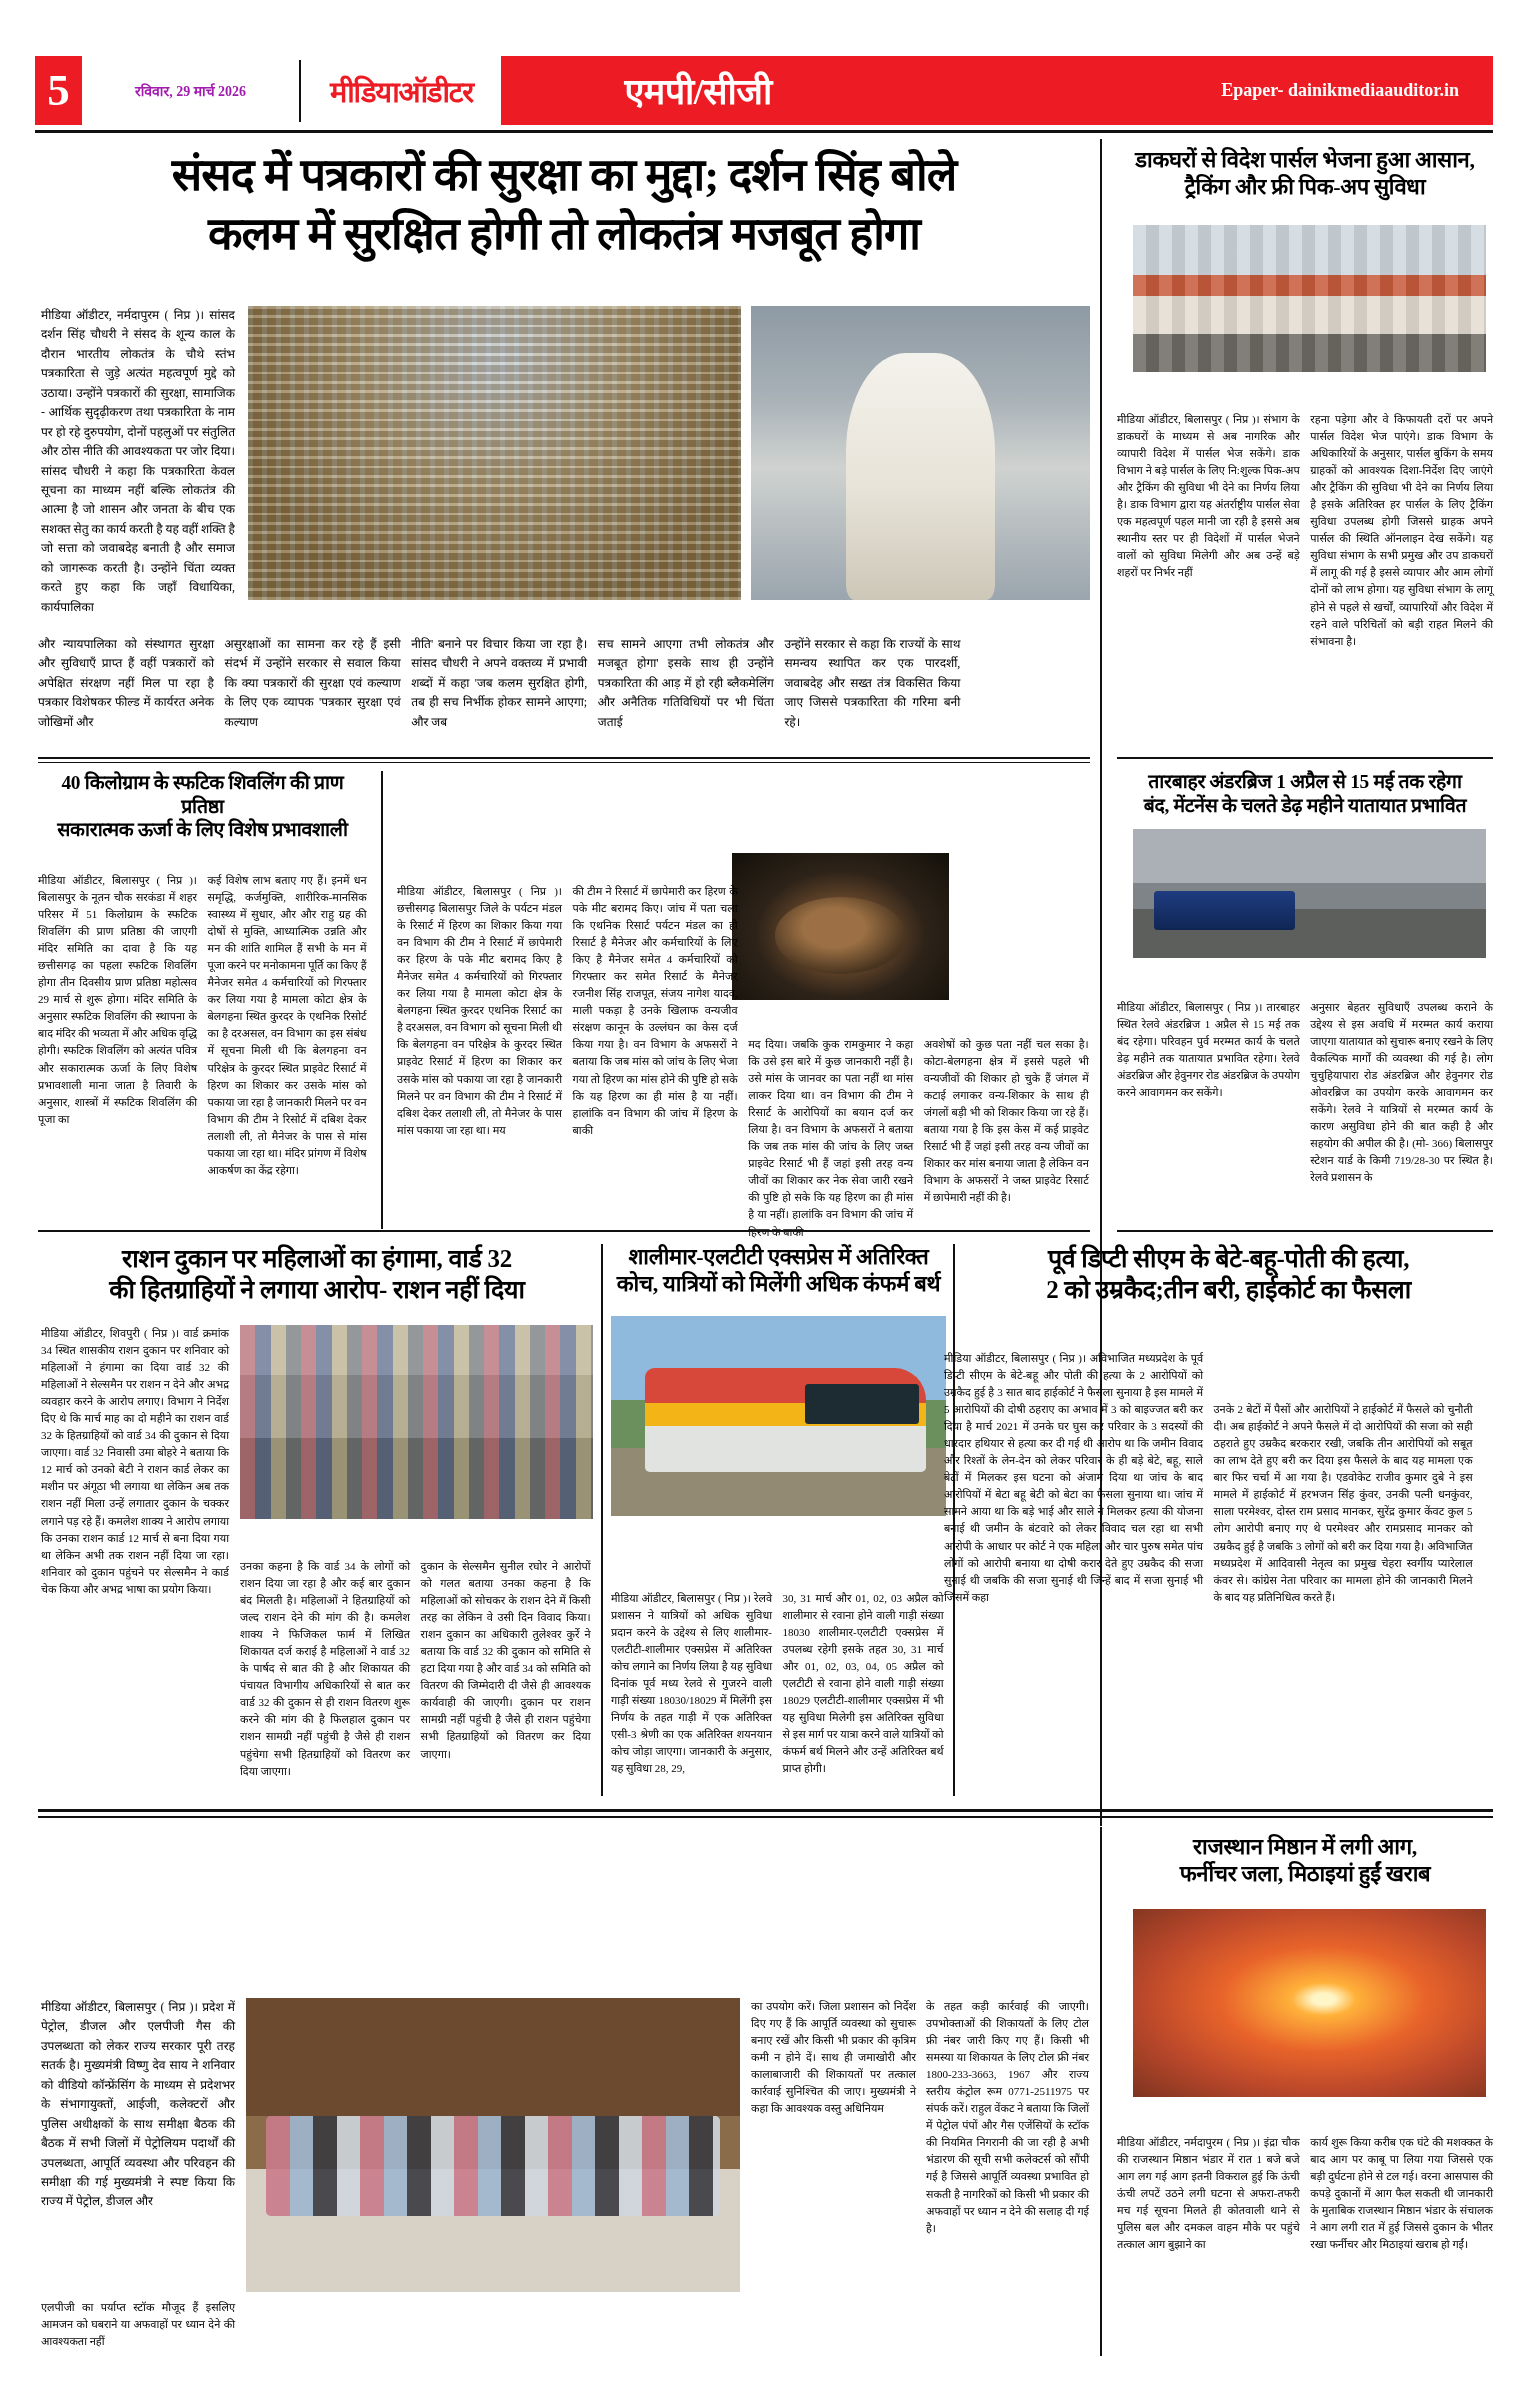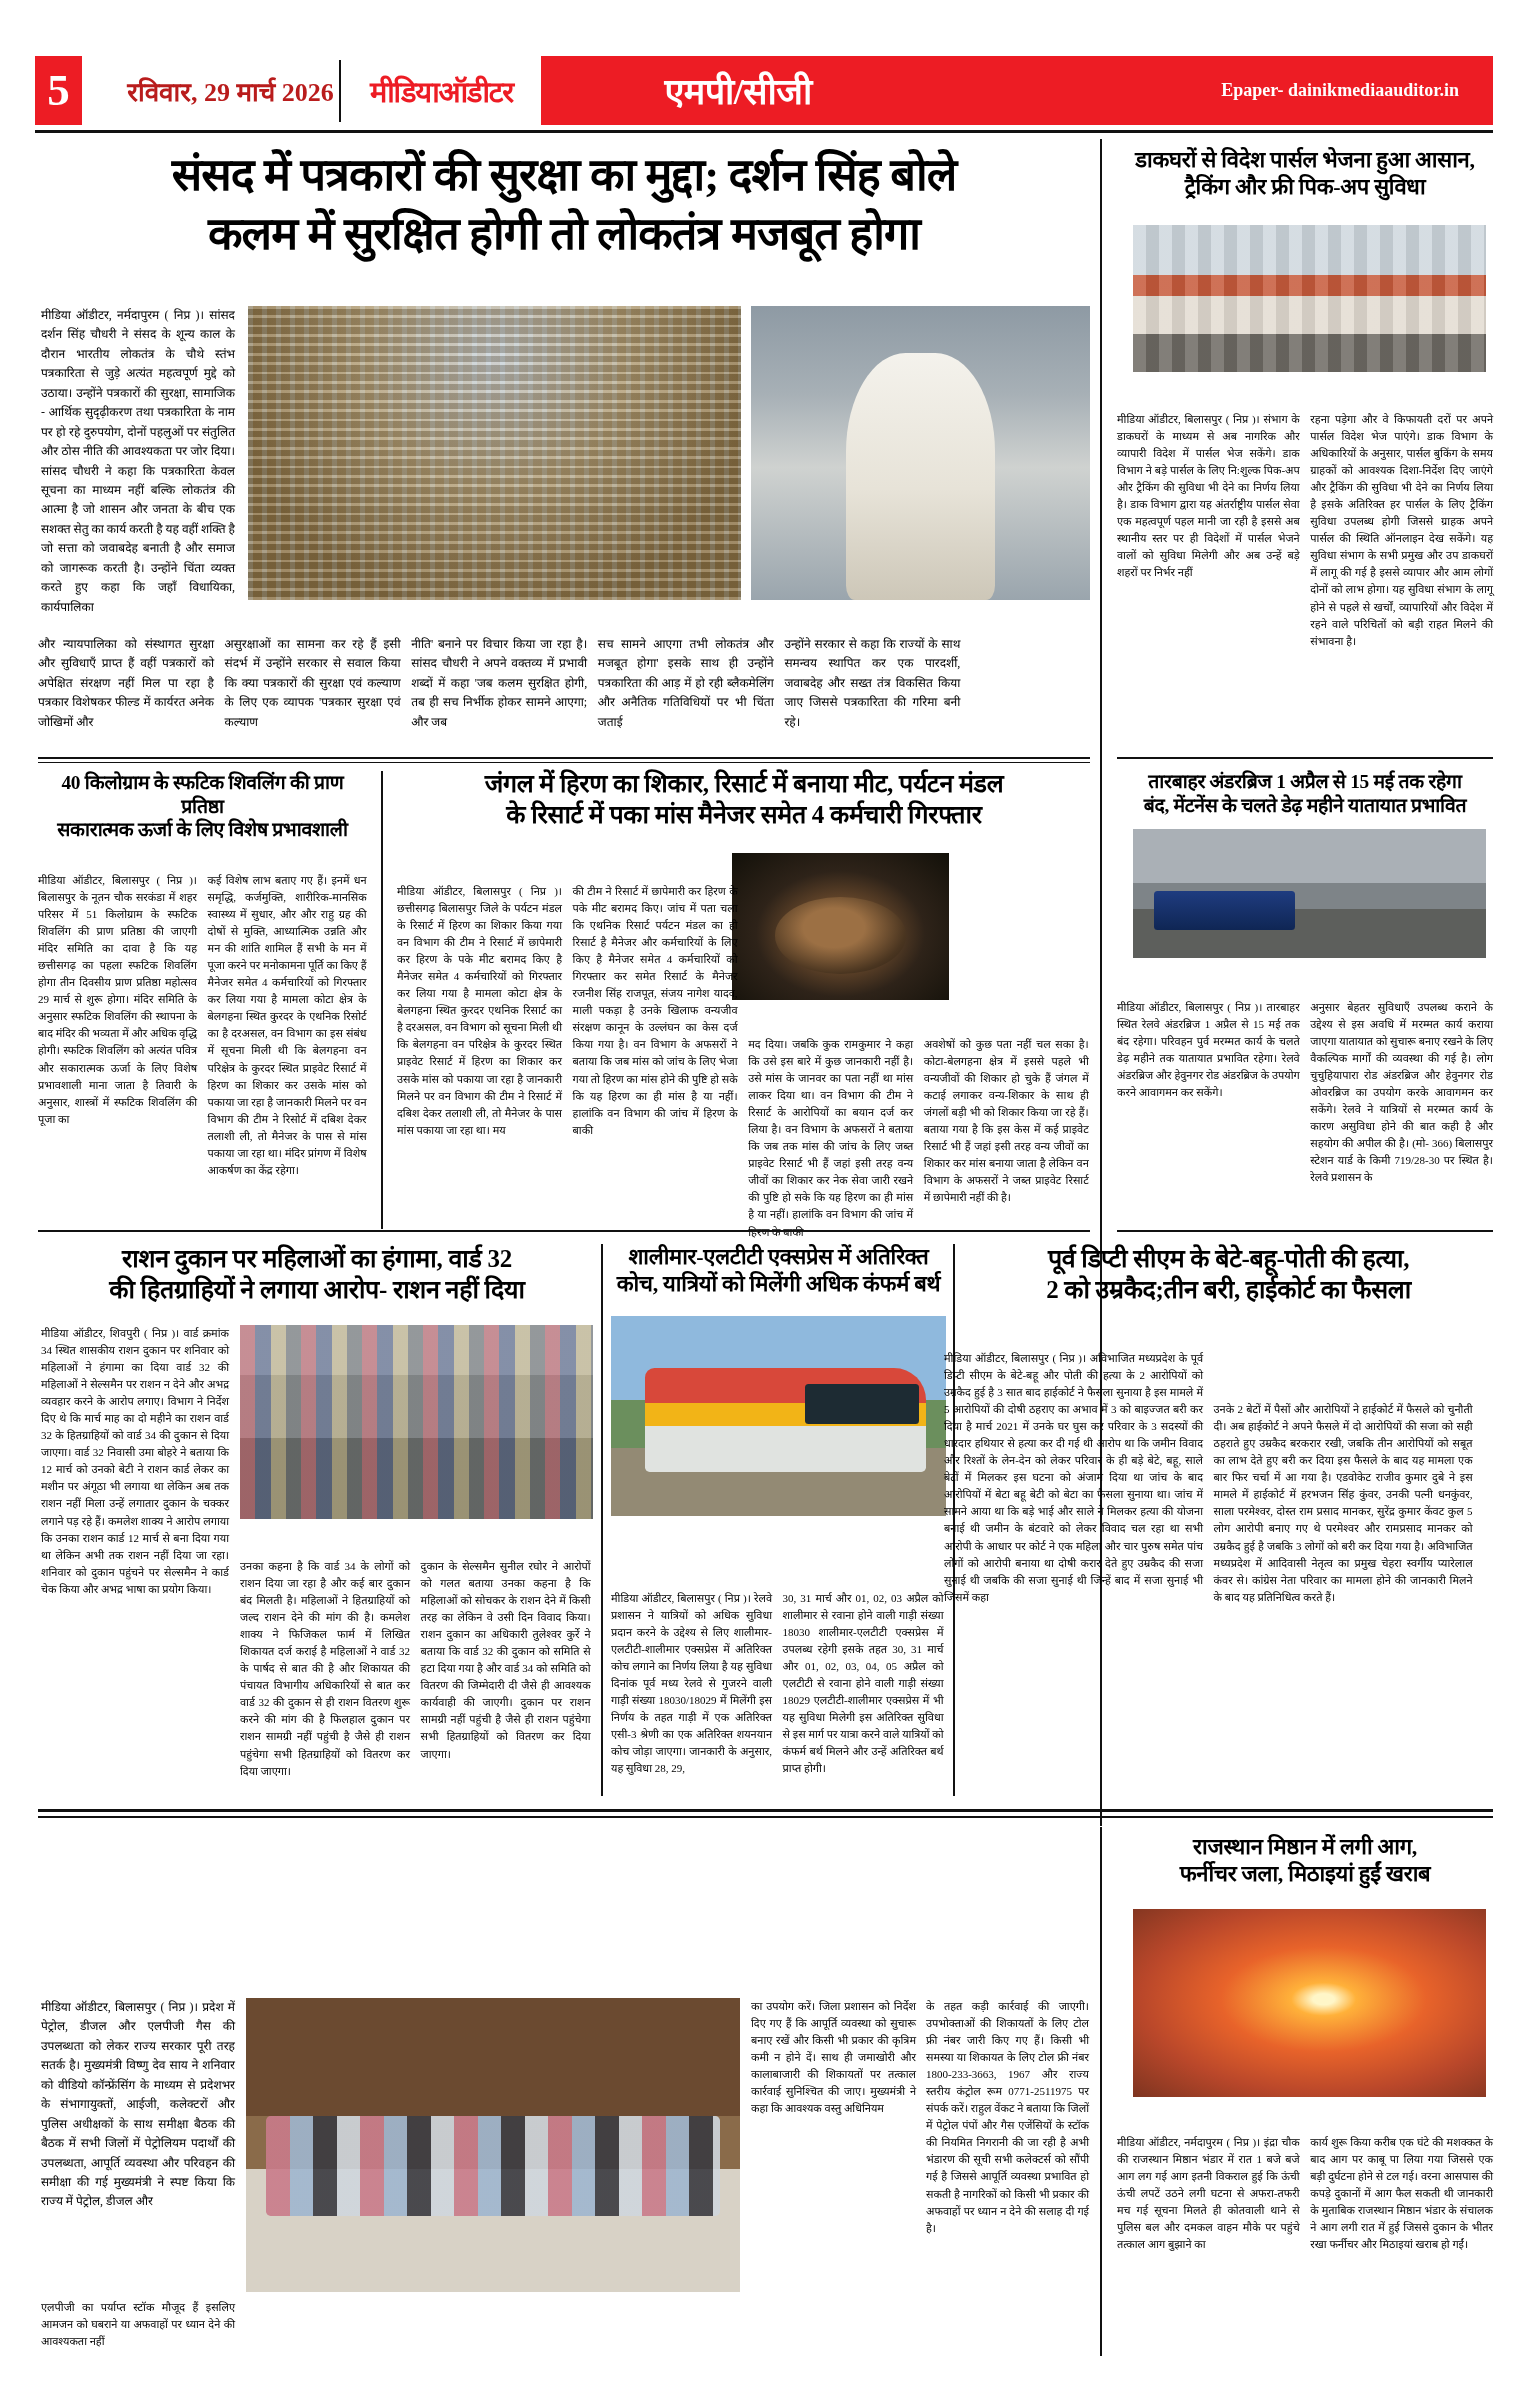--- a/index.html
+++ b/index.html
@@ -13,21 +13,21 @@
     position:absolute;left:35px;top:56px;width:1458px;height:69px;
     display:flex;align-items:stretch;
   }
   .pagenum{
     width:47px;background:#ED1C24;color:#fff;display:flex;align-items:center;
     justify-content:center;font-family:"Liberation Serif",serif;font-weight:bold;
     font-size:45px;line-height:1;
   }
   .datebox{
     width:217px;display:flex;align-items:center;justify-content:center;
-    font-size:26px;font-weight:bold;color:#b91c1c;font-family:"Liberation Serif",serif;margin-left:40px;
+    font-size:14px;font-weight:bold;color:#a21caf;font-family:"Liberation Serif",serif;
   }
   .vsep{width:2.4px;background:#111;margin:3.5px 0;}
   .brandname{
     width:200px;display:flex;align-items:center;justify-content:center;
     color:#ED1C24;font-weight:bold;font-size:29px;letter-spacing:-1.2px;
     font-family:"Liberation Serif",serif;
   }
   .redbar{
     flex:1;background:#ED1C24;display:flex;align-items:center;
     justify-content:flex-start;position:relative;
@@ -200,24 +200,20 @@
   <div style="position:absolute;left:38px;top:771px;width:329px;">
     <div class="hl hl-small">40 किलोग्राम के स्फटिक शिवलिंग की प्राण प्रतिष्ठा</div>
     <div class="hl hl-small">सकारात्मक ऊर्जा के लिए विशेष प्रभावशाली</div>
   </div>
   <div class="cols" style="position:absolute;left:38px;top:842px;width:329px;">
     <div style="width:159px;" class="body-col s">मीडिया ऑडीटर, बिलासपुर ( निप्र )। बिलासपुर के नूतन चौक सरकंडा में शहर परिसर में 51 किलोग्राम के स्फटिक शिवलिंग की प्राण प्रतिष्ठा की जाएगी मंदिर समिति का दावा है कि यह छत्तीसगढ़ का पहला स्फटिक शिवलिंग होगा तीन दिवसीय प्राण प्रतिष्ठा महोत्सव 29 मार्च से शुरू होगा। मंदिर समिति के अनुसार स्फटिक शिवलिंग की स्थापना के बाद मंदिर की भव्यता में और अधिक वृद्धि होगी। स्फटिक शिवलिंग को अत्यंत पवित्र और सकारात्मक ऊर्जा के लिए विशेष प्रभावशाली माना जाता है तिवारी के अनुसार, शास्त्रों में स्फटिक शिवलिंग की पूजा का</div>
     <div style="width:159px;" class="body-col s">कई विशेष लाभ बताए गए हैं। इनमें धन समृद्धि, कर्जमुक्ति, शारीरिक-मानसिक स्वास्थ्य में सुधार, और और राहु ग्रह की दोषों से मुक्ति, आध्यात्मिक उन्नति और मन की शांति शामिल हैं सभी के मन में पूजा करने पर मनोकामना पूर्ति का किए हैं मैनेजर समेत 4 कर्मचारियों को गिरफ्तार कर लिया गया है मामला कोटा क्षेत्र के बेलगहना स्थित कुरदर के एथनिक रिसोर्ट का है दरअसल, वन विभाग का इस संबंध में सूचना मिली थी कि बेलगहना वन परिक्षेत्र के कुरदर स्थित प्राइवेट रिसार्ट में हिरण का शिकार कर उसके मांस को पकाया जा रहा है जानकारी मिलने पर वन विभाग की टीम ने रिसोर्ट में दबिश देकर तलाशी ली, तो मैनेजर के पास से मांस पकाया जा रहा था। मंदिर प्रांगण में विशेष आकर्षण का केंद्र रहेगा।</div>
   </div>
   <div style="position:absolute;left:381px;top:771px;width:1.8px;height:458px;background:#111;"></div>
 
-  <div style="position:absolute;left:397px;top:769px;width:694px;">
-    <div class="hl hl-big">जंगल में हिरण का शिकार, रिसार्ट में बनाया मीट, पर्यटन मंडल</div>
-    <div class="hl hl-big">के रिसार्ट में पका मांस  मैनेजर समेत 4 कर्मचारी गिरफ्तार</div>
-  </div>
   <div class="photo ph-meat" style="position:absolute;left:732px;top:853px;width:217px;height:147px;"></div>
   <div class="cols" style="position:absolute;left:397px;top:853px;width:694px;">
     <div style="width:165px;" class="body-col s">मीडिया ऑडीटर, बिलासपुर ( निप्र )। छत्तीसगढ़ बिलासपुर जिले के पर्यटन मंडल के रिसार्ट में हिरण का शिकार किया गया वन विभाग की टीम ने रिसार्ट में छापेमारी कर हिरण के पके मीट बरामद किए है मैनेजर समेत 4 कर्मचारियों को गिरफ्तार कर लिया गया है मामला कोटा क्षेत्र के बेलगहना स्थित कुरदर एथनिक रिसार्ट का है दरअसल, वन विभाग को सूचना मिली थी कि बेलगहना वन परिक्षेत्र के कुरदर स्थित प्राइवेट रिसार्ट में हिरण का शिकार कर उसके मांस को पकाया जा रहा है जानकारी मिलने पर वन विभाग की टीम ने रिसार्ट में दबिश देकर तलाशी ली, तो मैनेजर के पास मांस पकाया जा रहा था। मय</div>
     <div style="width:165px;" class="body-col s">की टीम ने रिसार्ट में छापेमारी कर हिरण के पके मीट बरामद किए। जांच में पता चला कि एथनिक रिसार्ट पर्यटन मंडल का ही रिसार्ट है मैनेजर और कर्मचारियों के लिए किए है मैनेजर समेत 4 कर्मचारियों को गिरफ्तार कर समेत रिसार्ट के मैनेजर रजनीश सिंह राजपूत, संजय नागेश यादव, माली पकड़ा है उनके खिलाफ वन्यजीव संरक्षण कानून के उल्लंघन का केस दर्ज किया गया है। वन विभाग के अफसरों ने बताया कि जब मांस को जांच के लिए भेजा गया तो हिरण का मांस होने की पुष्टि हो सके कि यह हिरण का ही मांस है या नहीं। हालांकि वन विभाग की जांच में हिरण के बाकी</div>
     <div style="width:165px;padding-top:153px;" class="body-col s">मद दिया। जबकि कुक रामकुमार ने कहा कि उसे इस बारे में कुछ जानकारी नहीं है। उसे मांस के जानवर का पता नहीं था मांस लाकर दिया था। वन विभाग की टीम ने रिसार्ट के आरोपियों का बयान दर्ज कर लिया है। वन विभाग के अफसरों ने बताया कि जब तक मांस की जांच के लिए जब्त प्राइवेट रिसार्ट भी हैं जहां इसी तरह वन्य जीवों का शिकार कर नेक सेवा जारी रखने की पुष्टि हो सके कि यह हिरण का ही मांस है या नहीं। हालांकि वन विभाग की जांच में हिरण के बाकी</div>
     <div style="width:165px;padding-top:153px;" class="body-col s">अवशेषों को कुछ पता नहीं चल सका है। कोटा-बेलगहना क्षेत्र में इससे पहले भी वन्यजीवों की शिकार हो चुके हैं जंगल में कटाई लगाकर वन्य-शिकार के साथ ही जंगलों बड़ी भी को शिकार किया जा रहे हैं। बताया गया है कि इस केस में कई प्राइवेट रिसार्ट भी हैं जहां इसी तरह वन्य जीवों का शिकार कर मांस बनाया जाता है लेकिन वन विभाग के अफसरों ने जब्त प्राइवेट रिसार्ट में छापेमारी नहीं की है।</div>
   </div>
   <div class="rule-thick" style="left:38px;top:1230px;width:1052px;height:2.4px;"></div>
 
   <div style="position:absolute;left:1117px;top:770px;width:376px;">

